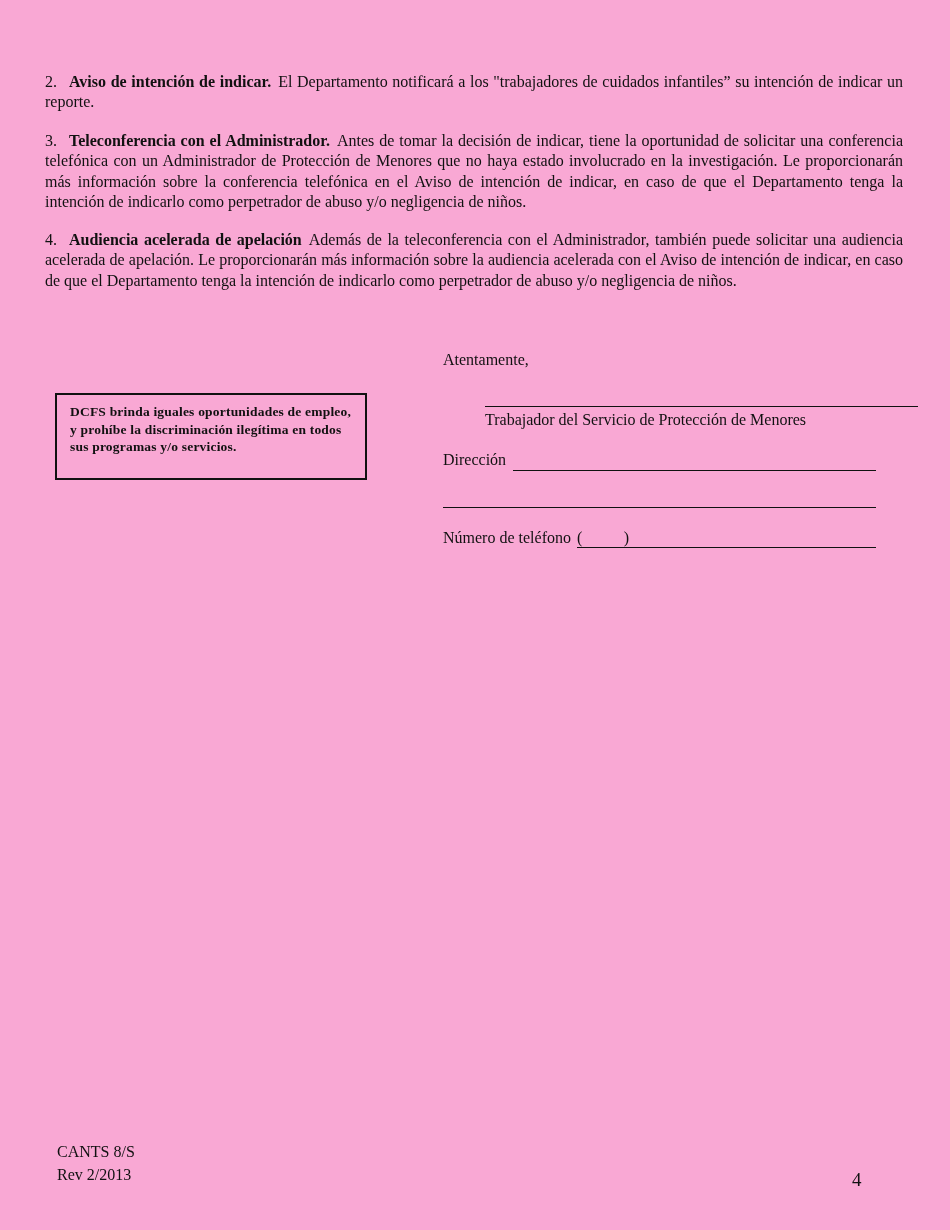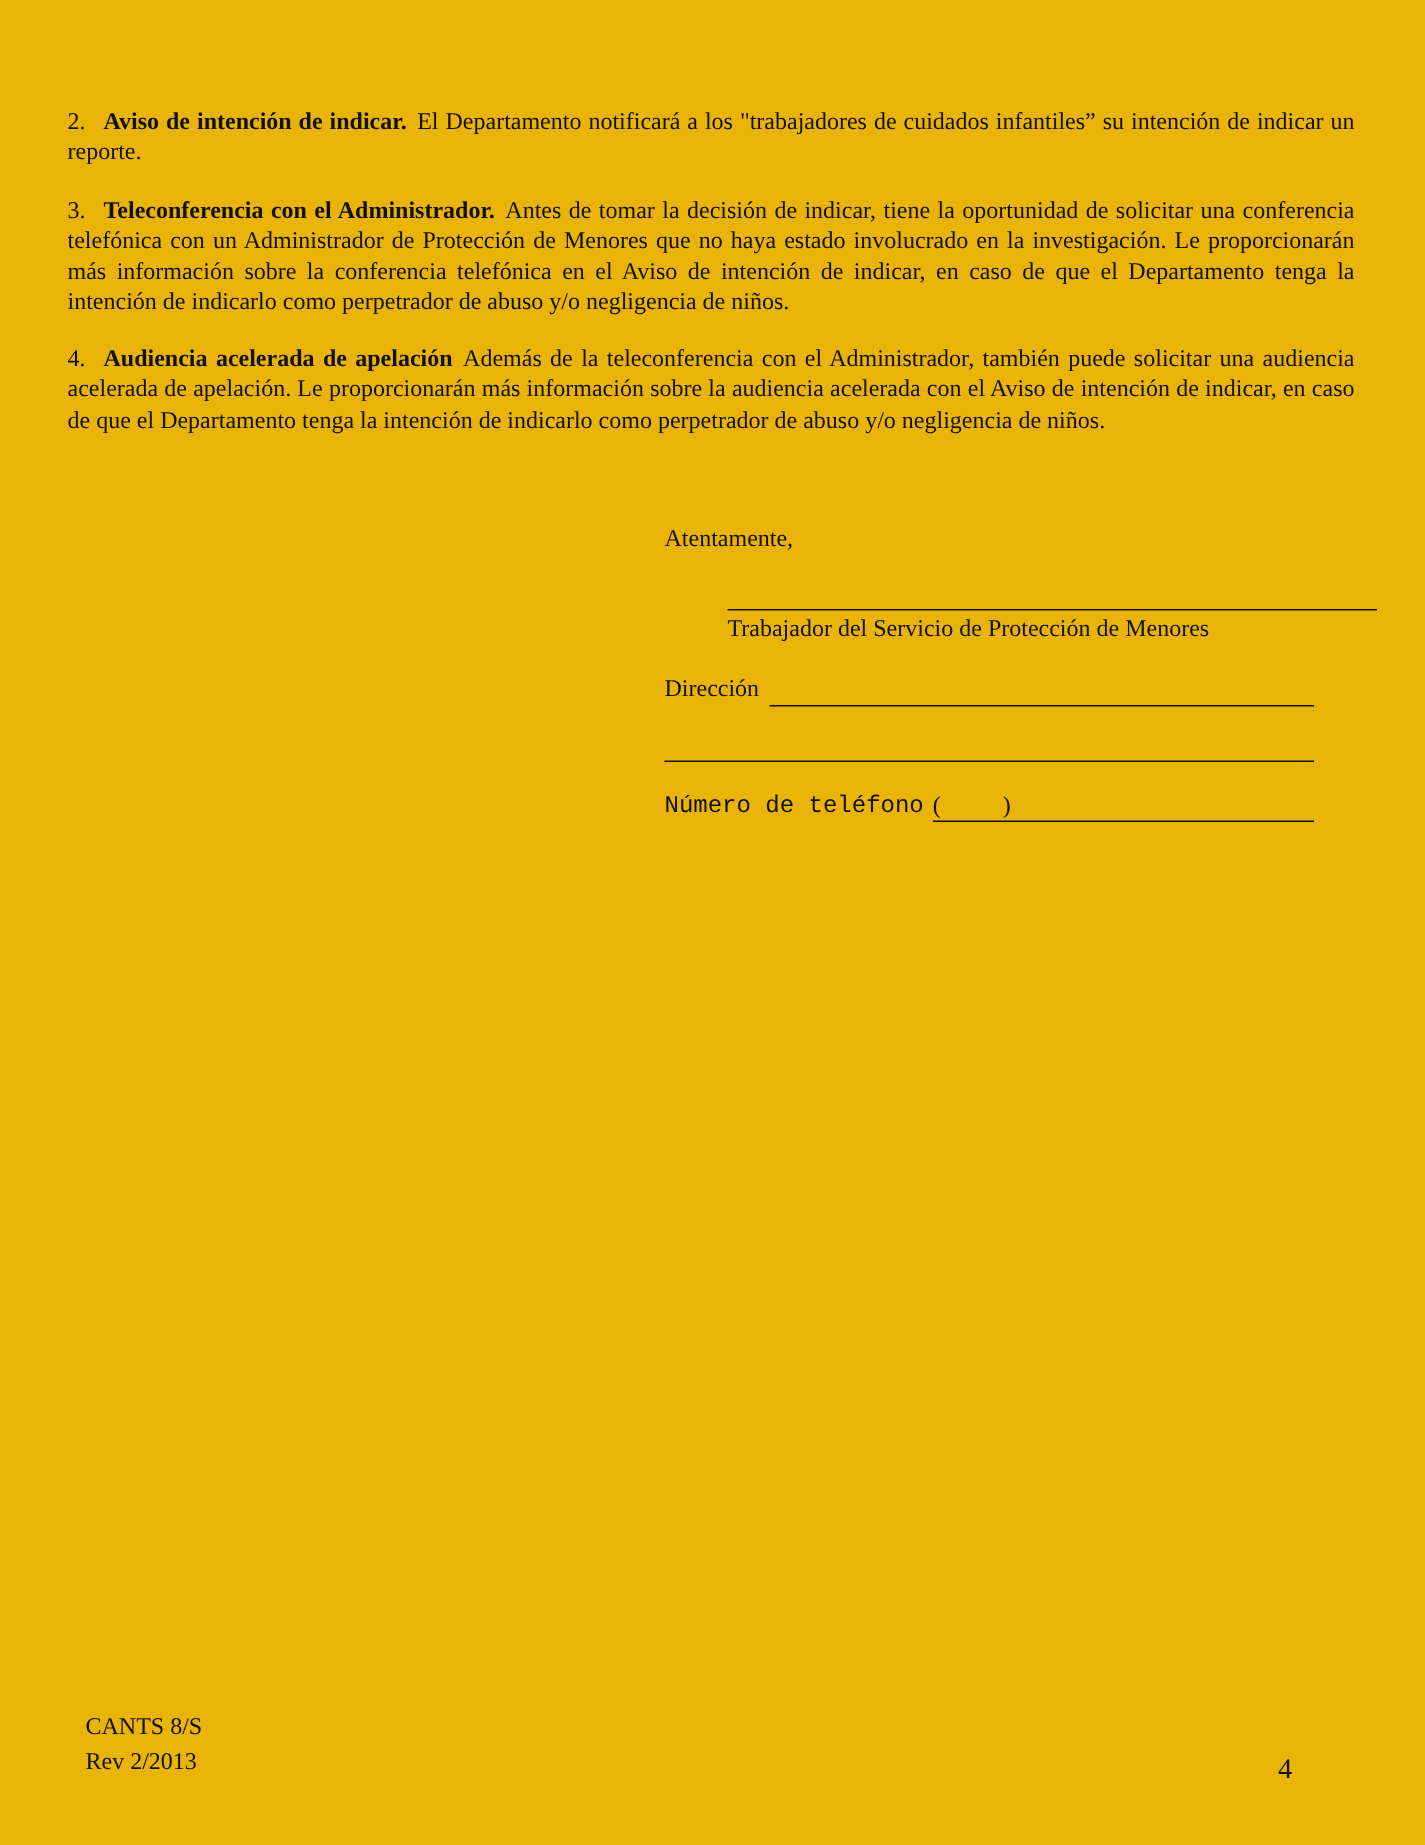--- a/index.html
+++ b/index.html
@@ -4,21 +4,21 @@
 <style>
   * { margin: 0; padding: 0; box-sizing: border-box; }
   html, body { background: #ffffff; }
   body {
     width: 950px; height: 1230px;
     position: relative;
     font-family: "Liberation Serif", "DejaVu Serif", serif;
     color: #111111;
     overflow: hidden;
   }
-  .page { position: absolute; inset: 0; background: #eab308; }
+  .page { position: absolute; inset: 0; background: #f9a8d4; }
 
   
   .para {
     position: absolute;
     left: 45px;
     width: 858px;
     font-size: 16px;
     line-height: 20.4px;
     text-align: justify;
     color: #111111;
@@ -46,21 +46,21 @@
   .sig { position: absolute; left: 443px; width: 433px; font-size: 16px; }
   .salutation { top: 349px; line-height: 21px; }
   .worker-block { top: 406px; border-top: 1.5px solid #111111; margin-left: 42px; }
   .worker-block .sig-label { display: block; padding-top: 3px; line-height: 20px; }
   .field-row { display: flex; align-items: stretch; justify-content: space-between; }
   .address-row { top: 449px; height: 22px; }
   .field-label { flex: 0 0 auto; line-height: 22px; }
   .fill-line { flex: 1 1 auto; border-bottom: 1.5px solid #111111; margin-left: 7px; }
   .blank-rule { top: 507px; border-top: 1.5px solid #111111; height: 0; }
   .phone-row { top: 527px; height: 21px; }
-  .phone-row .field-label { line-height: 21px; font-family: Liberation Mono, monospace; }
+  .phone-row .field-label { line-height: 21px; }
   .paren-blank {
     flex: 0 0 auto;
     width: 52px;
     margin-left: 6px;
     border-bottom: 1.5px solid #111111;
     display: inline-flex;
     justify-content: space-between;
     line-height: 21px;
   }
   .phone-row .fill-line { margin-left: 0; }
@@ -81,20 +81,23 @@
 <body>
 
 <div class="page">
 
   <p class="para" id="para-2"><span class="pnum">2.</span><span class="ptitle">Aviso de intención de indicar.</span><span class="pbody">El Departamento notificará a los "trabajadores de cuidados infantiles” su intención de indicar un reporte.</span></p>
 
   <p class="para" id="para-3"><span class="pnum">3.</span><span class="ptitle">Teleconferencia con el Administrador.</span><span class="pbody">Antes de tomar la decisión de indicar, tiene la oportunidad de solicitar una conferencia telefónica con un Administrador de Protección de Menores que no haya estado involucrado en la investigación. Le proporcionarán más información sobre la conferencia telefónica en el Aviso de intención de indicar, en caso de que el Departamento tenga la intención de indicarlo como perpetrador de abuso y/o negligencia de niños.</span></p>
 
   <p class="para" id="para-4"><span class="pnum">4.</span><span class="ptitle">Audiencia acelerada de apelación</span><span class="pbody">Además de la teleconferencia con el Administrador, también puede solicitar una audiencia acelerada de apelación. Le proporcionarán más información sobre la audiencia acelerada con el Aviso de intención de indicar, en caso de que el Departamento tenga la intención de indicarlo como perpetrador de abuso y/o negligencia de niños.</span></p>
 
+  <div class="eeo-box">
+    <span>DCFS brinda iguales oportunidades de empleo, y prohíbe la discriminación ilegítima en todos sus programas y/o servicios.</span>
+  </div>
 
   <div class="sig salutation">Atentamente,</div>
 
   <div class="sig worker-block">
     <span class="sig-label">Trabajador del Servicio de Protección de Menores</span>
   </div>
 
   <div class="sig field-row address-row">
     <span class="field-label">Dirección</span>
     <span class="fill-line"></span>

